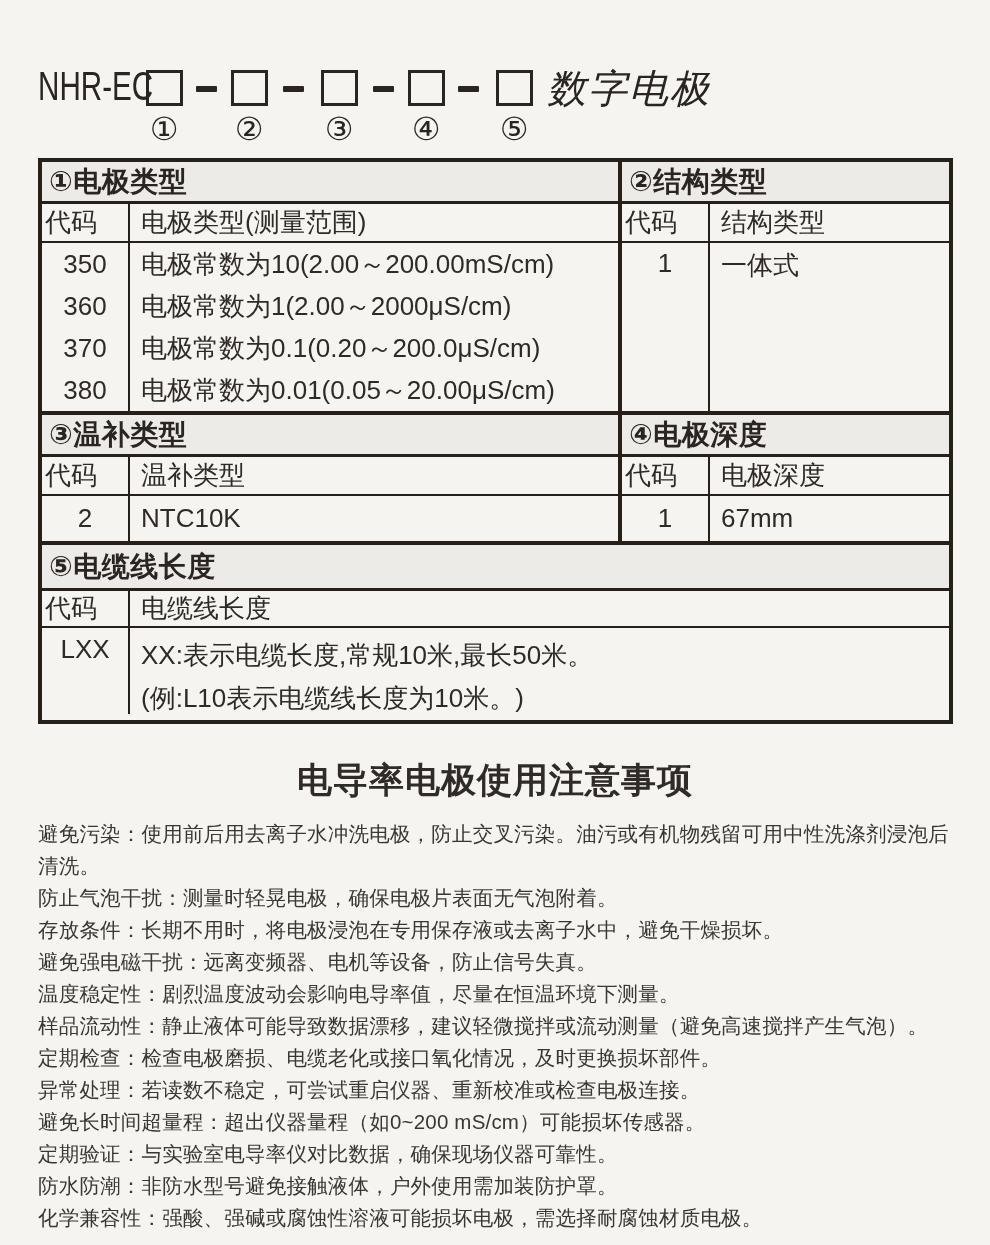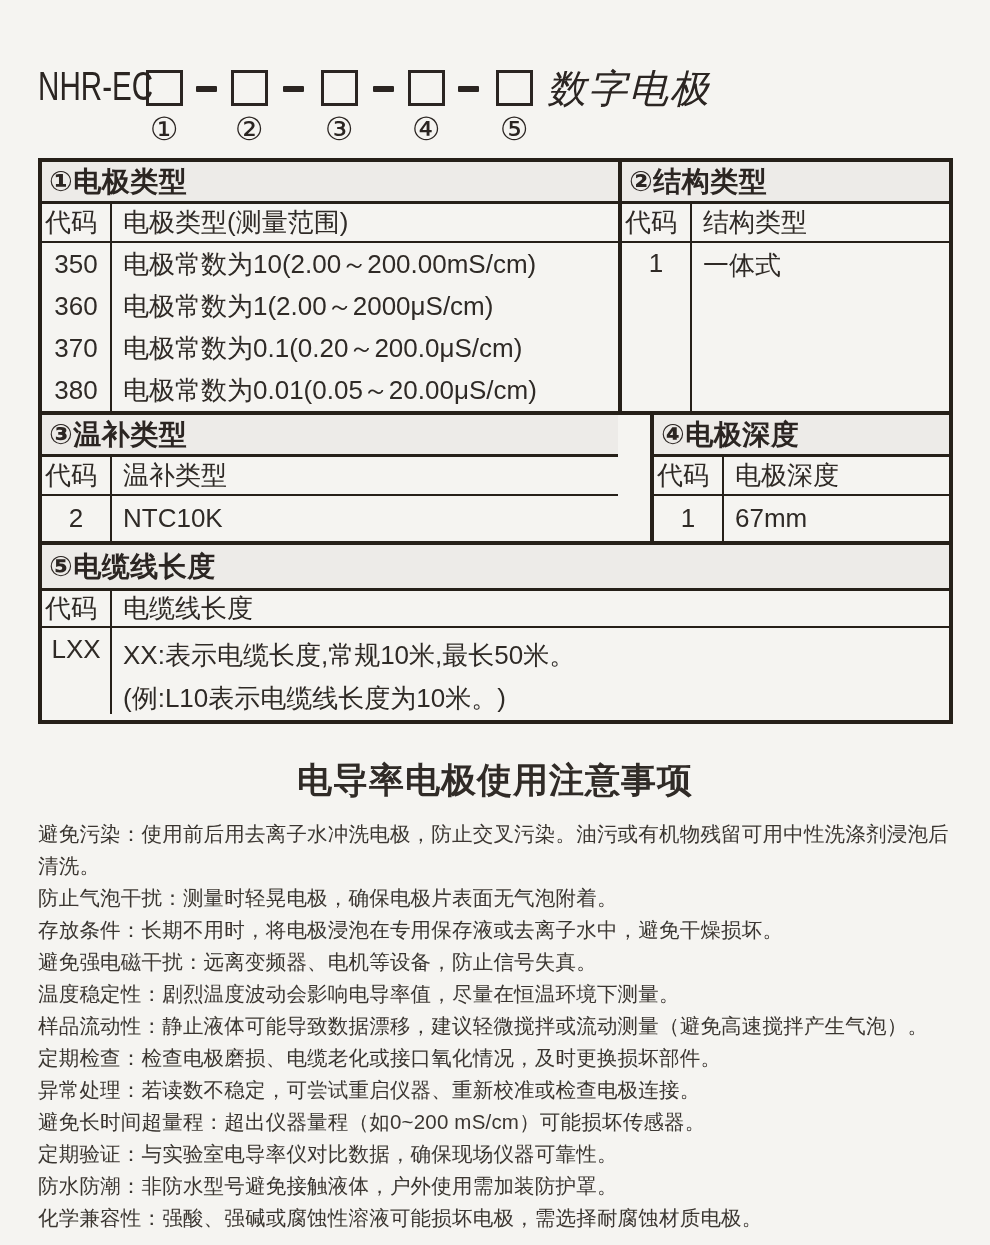--- a/index.html
+++ b/index.html
@@ -38,42 +38,42 @@
     position:absolute;top:110px;width:40px;
     text-align:center;font-size:32px;color:#2b2522;
     font-family:"DejaVu Sans",sans-serif;
   }
   
   .tbl{
     margin-left:38px;width:915px;box-sizing:border-box;
     border:4px solid #262019;
   }
   .block{display:flex;}
-  .block + .block{border-top:4px solid #262019;gap:32px;}
+  .block + .block{border-top:4px solid #262019;}
   .halfL{width:576px;box-sizing:border-box;display:flex;flex-direction:column;}
   .halfR{flex:1;border-left:4px solid #262019;display:flex;flex-direction:column;}
   .full{width:100%;display:flex;flex-direction:column;}
   .sec-head{
     height:39px;border-bottom:3px solid #262019;
     background:#edebe8;
     display:flex;align-items:center;
     font-size:28px;font-weight:700;color:#2b2522;
     padding-left:7px;box-sizing:content-box;
     letter-spacing:0.5px;white-space:nowrap;overflow:hidden;
   }
   .trow{display:flex;align-items:stretch;}
   .colhead{border-bottom:2px solid #262019;}
   .colhead .tcell{height:37px;}
   .tcell{
     display:flex;align-items:center;
     font-size:26px;color:#2f2a26;
     box-sizing:border-box;white-space:nowrap;overflow:hidden;
   }
   .code{
-    width:70px;justify-content:center;
+    width:88px;justify-content:center;
     border-right:2px solid #262019;flex-shrink:0;
   }
   .colhead .code{justify-content:flex-start;padding-left:3px;}
   .desc{flex:1;padding-left:11px;}
   .datarow .tcell{height:42px;}
   .rowB .datarow .tcell{height:45px;}
   .tallrow{flex:1;}
   .tallrow .tcell{height:auto;align-items:flex-start;padding-top:5px;}
   .s5row .tcell{height:92px;align-items:flex-start;padding-top:4px;}
   .s5row .desc{display:block;line-height:43px;padding-top:6px;}

